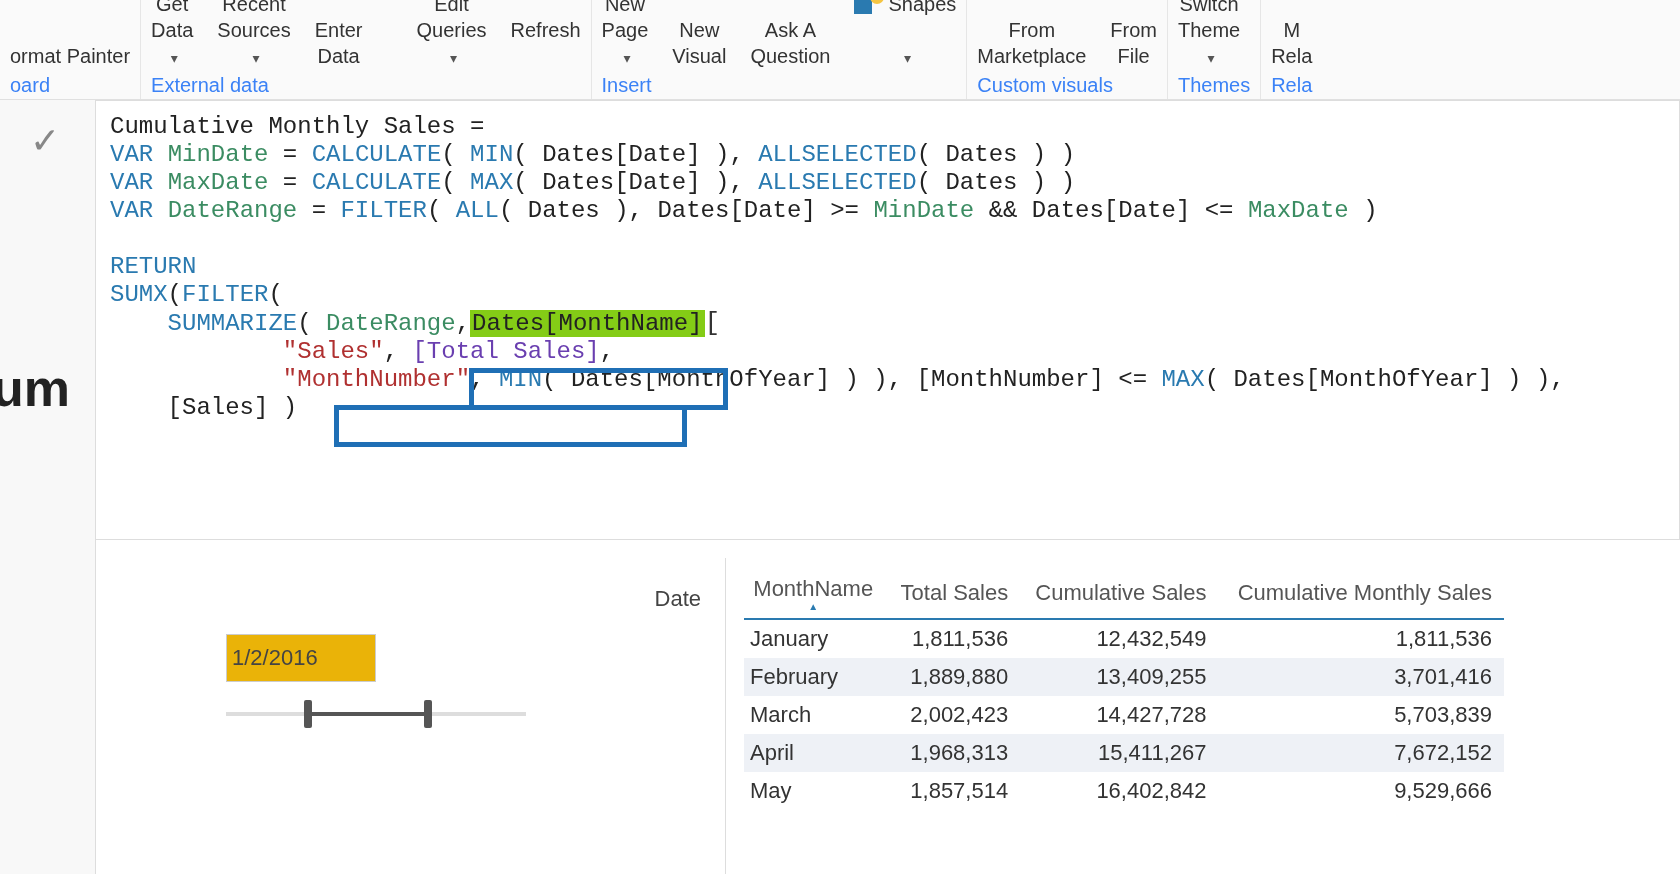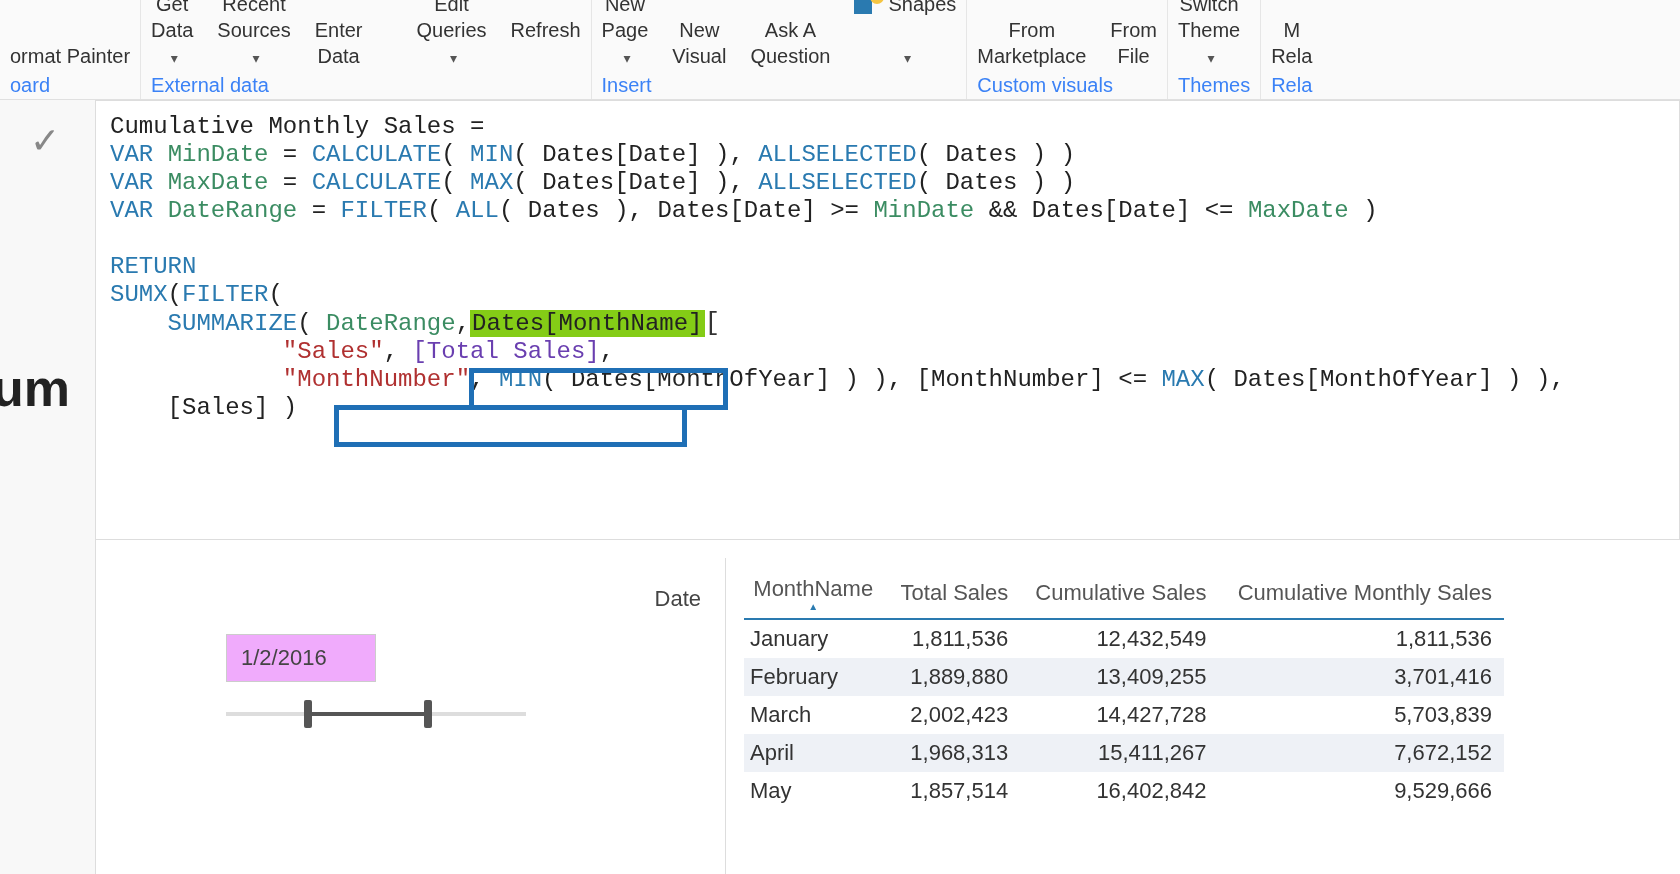--- a/index.html
+++ b/index.html
@@ -163,25 +163,25 @@
     margin-bottom: 22px;
     text-align: right;
   }
   .slicer-dates {
     display: flex;
     gap: 16px;
     margin-bottom: 20px;
   }
   .slicer-date {
     border: 1px solid #ccc;
-    padding: 10px 14px;
+    padding: 10px 5px;
     font-size: 22px;
     color: #444;
     min-width: 150px;
-    background: #f0abfc;
+    background: #eab308;
   }
   .slider {
     position: relative;
     height: 24px;
     width: 300px;
   }
   .slider-track {
     position: absolute;
     top: 10px; left: 0; right: 0;
     height: 4px;

